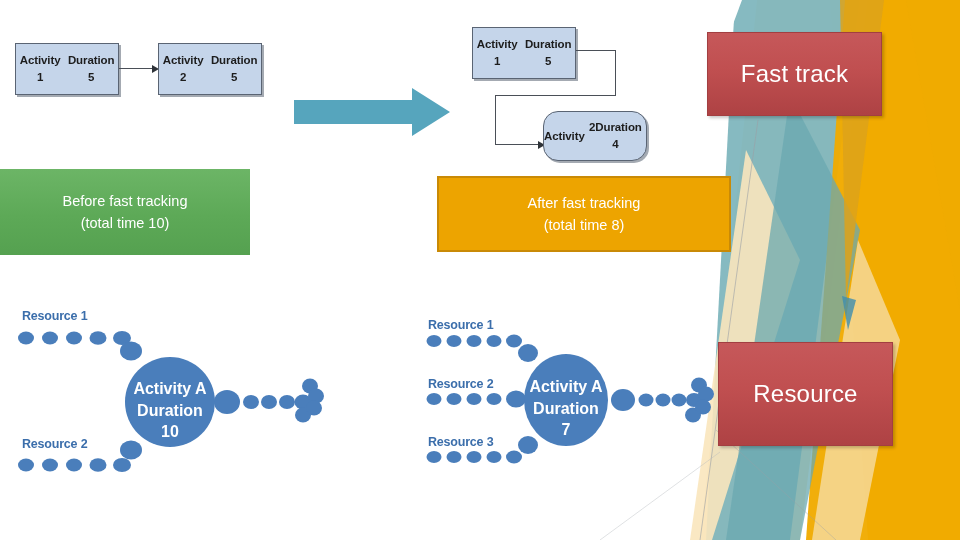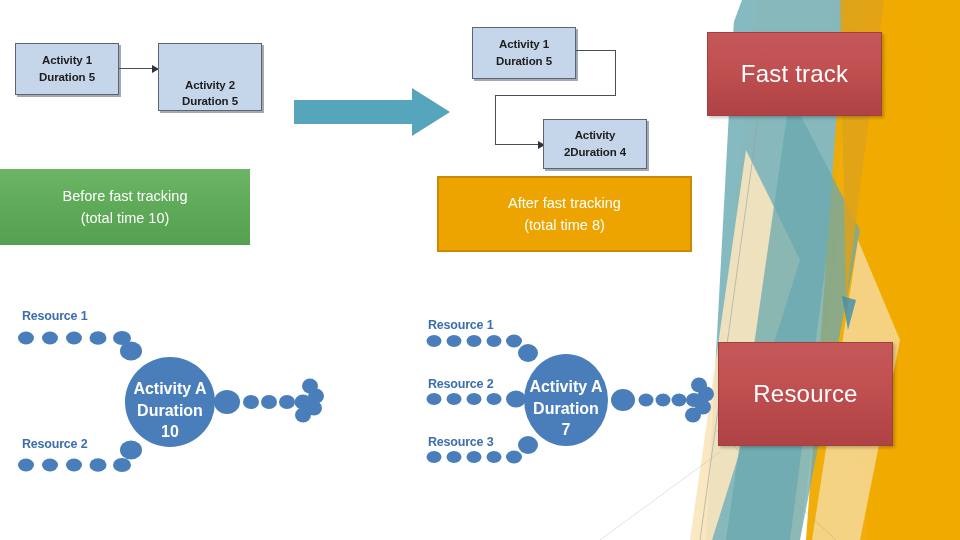--- a/index.html
+++ b/index.html
@@ -27,21 +27,21 @@
   }
 
   
   .node {
     position: absolute;
     box-sizing: border-box;
     background: #c5d5ea;
     border: 1.4px solid #5a6473;
     box-shadow: 2px 2px 0 rgba(90,100,115,0.55);
     display: flex;
-    flex-direction: column;
+    flex-direction: row;
     align-items: center;
     justify-content: center;
     color: #1d1d1d;
     font-size: 11.5px;
     font-weight: bold;
     line-height: 1.45;
     text-align: center;
     letter-spacing: -0.1px;
   }
   .node .l2 { display: block; }
@@ -154,52 +154,52 @@
   </svg>
 
   <div class="node" style="left:15px; top:43px; width:104px; height:52px;">
     <span>Activity 1</span>
     <span class="l2">Duration 5</span>
   </div>
 
   <div class="conn conn-h" style="left:119px; top:68px; width:36px;"></div>
   <div class="arrowhead" style="left:152px; top:64.5px;"></div>
 
-  <div class="node" style="left:158px; top:43px; width:104px; height:68px;justify-content:flex-end;">
+  <div class="node" style="left:158px; top:43px; width:104px; height:52px;justify-content:flex-end;">
     <span>Activity 2</span>
     <span class="l2">Duration 5</span>
   </div>
 
   <svg id="teal-arrow" style="left:294px; top:86px;" width="160" height="52" viewBox="0 0 160 52">
     <polygon points="0,14 118,14 118,2 156,26 118,50 118,38 0,38" fill="#56a5bd"></polygon>
   </svg>
 
   <div class="node" style="left:472px; top:27px; width:104px; height:52px;">
     <span>Activity 1</span>
     <span class="l2">Duration 5</span>
   </div>
 
   <div class="conn conn-h" style="left:576px; top:50px; width:40px;"></div>
   <div class="conn conn-v" style="left:614.7px; top:50px; height:46px;"></div>
   <div class="conn conn-h" style="left:495px; top:95px; width:121px;"></div>
   <div class="conn conn-v" style="left:495px; top:95px; height:50px;"></div>
   <div class="conn conn-h" style="left:495px; top:144px; width:46px;"></div>
   <div class="arrowhead" style="left:538px; top:140.5px;"></div>
 
-  <div class="node" style="left:543px; top:119px; width:104px; height:50px;">
+  <div class="node" style="left:543px; top:111px; width:104px; height:50px;border-radius:15px;">
     <span>Activity</span>
     <span class="l2">2Duration 4</span>
   </div>
 
-  <div class="banner" id="banner-before" style="left:0px; top:169px; width:250px; height:76px;">
+  <div class="banner" id="banner-before" style="left:0px; top:169px; width:250px; height:86px;">
     <span>Before fast tracking</span>
     <span>(total time 10)</span>
   </div>
 
-  <div class="banner" id="banner-after" style="left:437px; top:176px; width:255px; height:76px;">
+  <div class="banner" id="banner-after" style="left:437px; top:176px; width:294px; height:76px;">
     <span>After fast tracking</span>
     <span>(total time 8)</span>
   </div>
 
   <div class="callout" style="left:707px; top:32px; width:175px; height:84px;">
     <span>Fast track</span>
   </div>
 
   <div class="callout" style="left:718px; top:342px; width:175px; height:104px;">
     <span>Resource</span>

